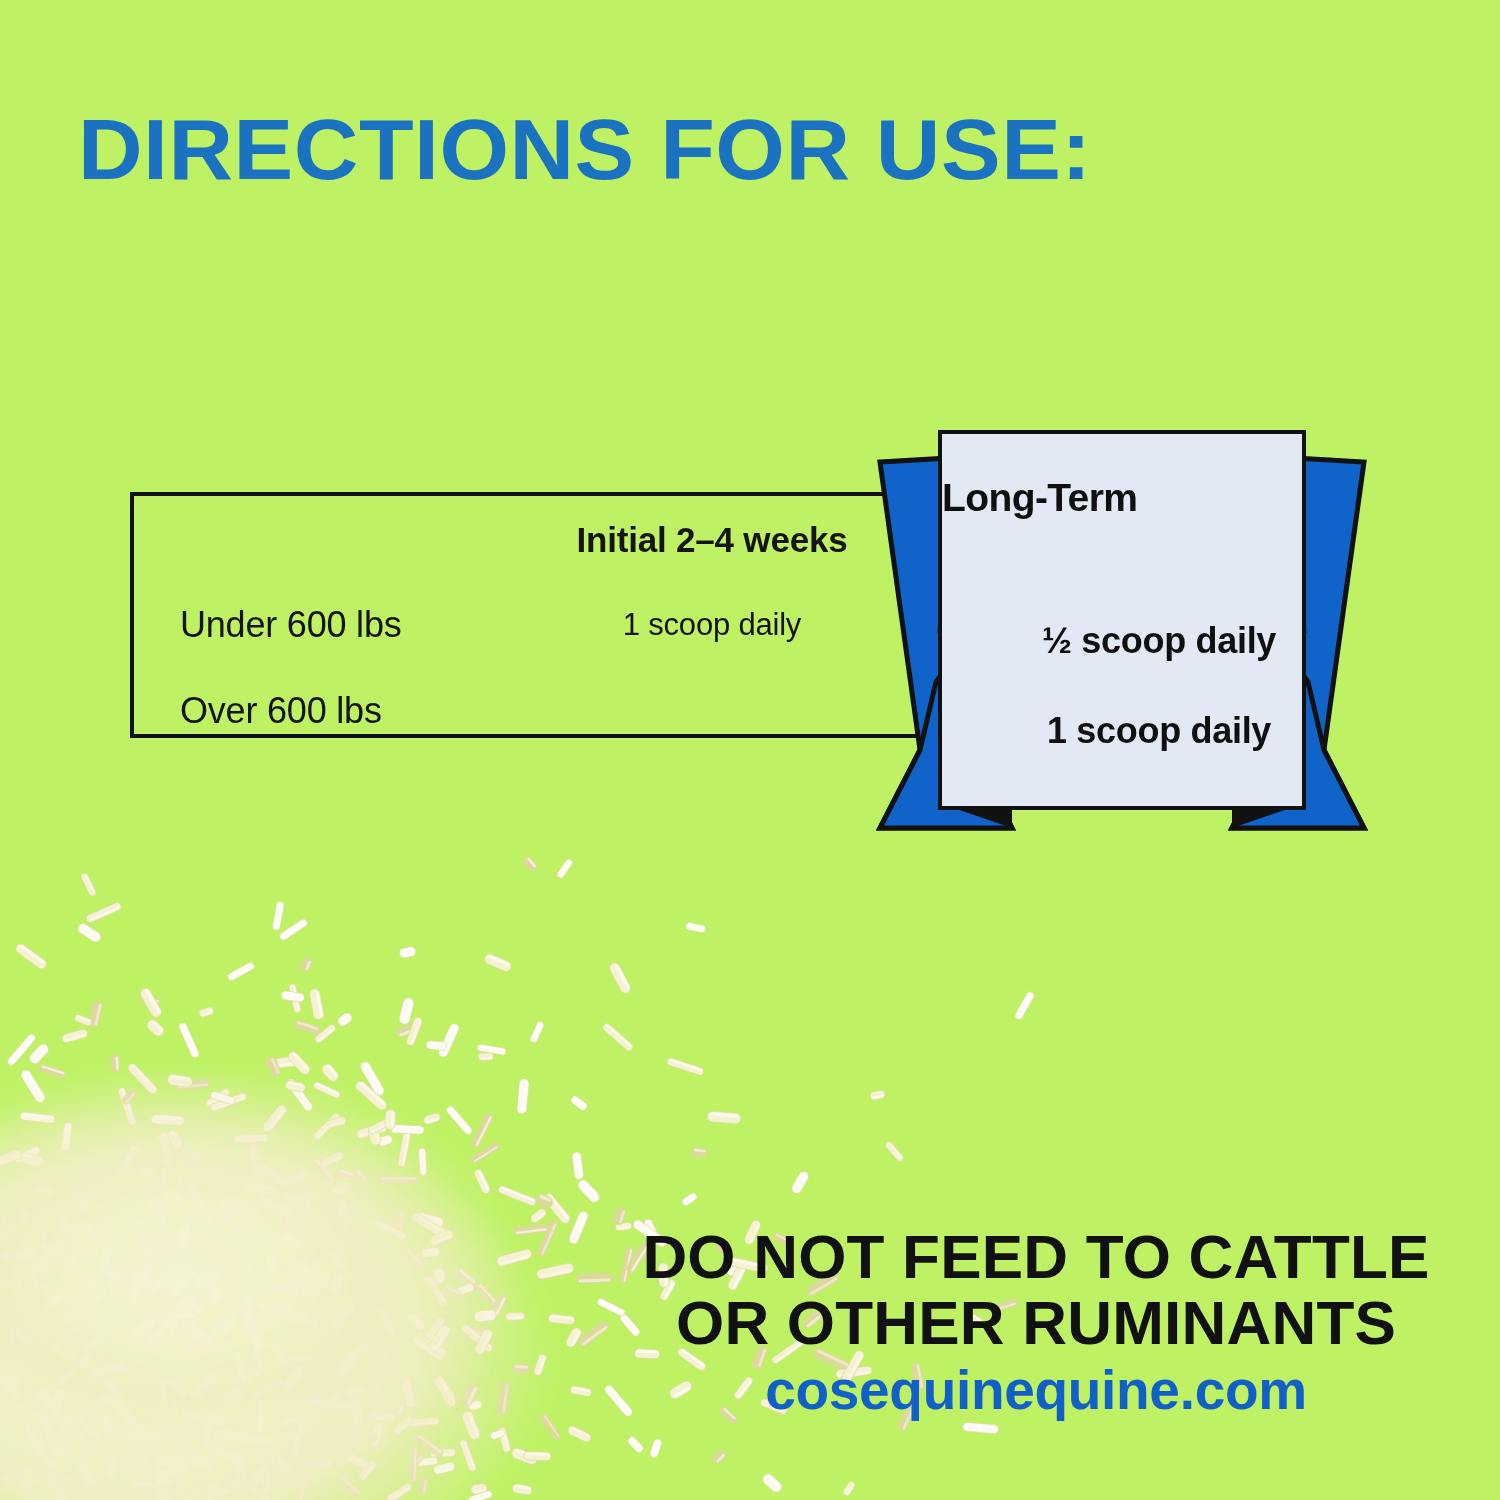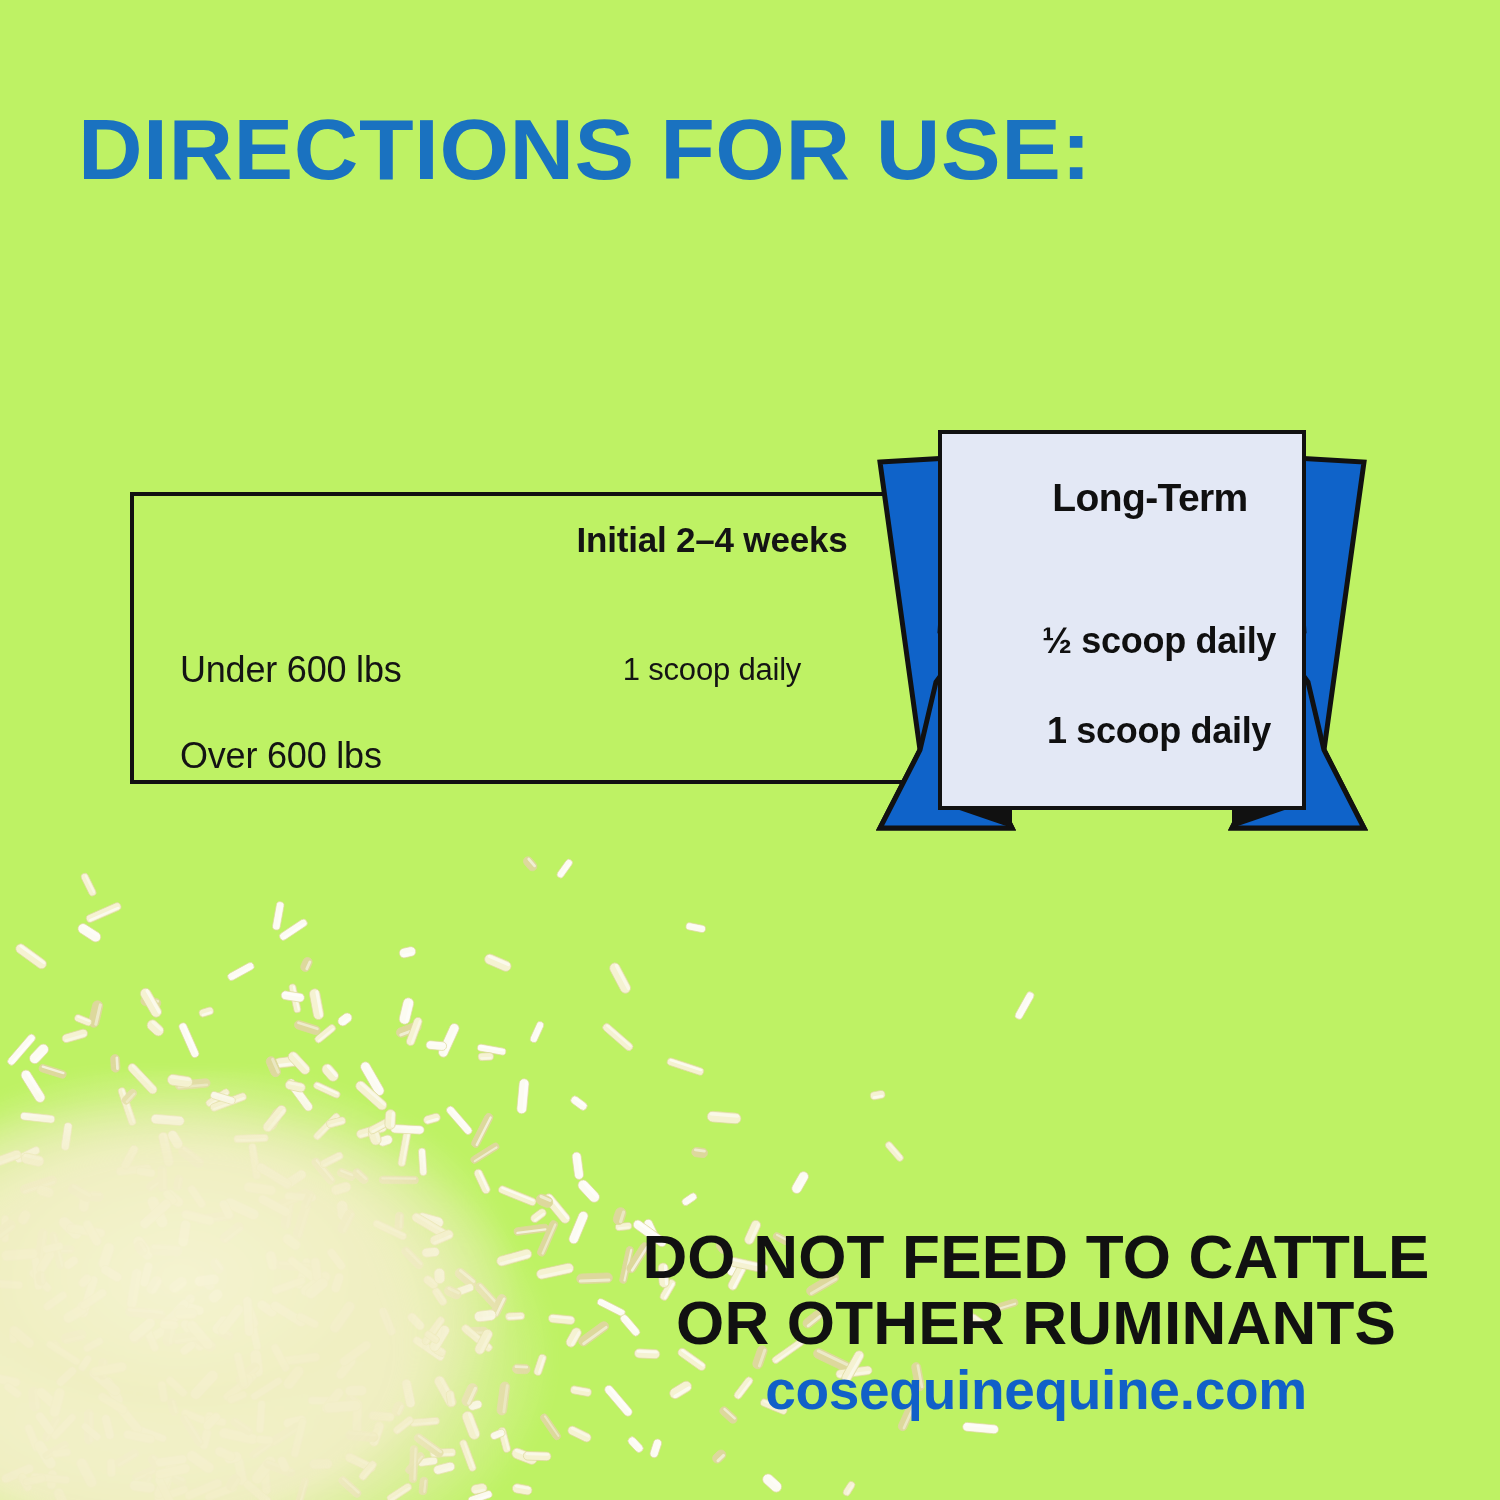--- a/index.html
+++ b/index.html
@@ -32,42 +32,41 @@
     transform-origin: left top;
     white-space: nowrap;
   }
 
   
   #dose-table {
     position: absolute;
     left: 130px;
     top: 492px;
     width: 852px;
-    height: 292px;
+    height: 246px;
     border: 4px solid #111111;
     box-sizing: border-box;
     background: transparent;
   }
   #table-header-initial {
     position: absolute;
     left: 368px;
     top: 24px;
     width: 420px;
     text-align: center;
     font-size: 35px;
     font-weight: bold;
     color: #141414;
     letter-spacing: -0.2px;
   }
   .dose-row {
     position: absolute;
     left: 0;
     width: 100%;
     height: 54px;
-    margin-top: 45px;
   }
   .dose-row.row-0 { top: 108px; }
   .dose-row.row-1 { top: 194px; }
   .dose-weight {
     position: absolute;
     left: 46px;
     top: 0;
     font-size: 36px;
     color: #141414;
     font-weight: normal;
@@ -109,27 +108,25 @@
     background: #e3e8f5;
     border: 4px solid #111111;
     box-sizing: border-box;
     z-index: 3;
   }
   #ribbon-title {
     position: absolute;
     left: 0;
     top: 42px;
     width: 100%;
-    text-align: center;
     font-size: 39px;
     font-weight: bold;
     color: #101010;
     line-height: 1.13;
     letter-spacing: -0.6px;
-    padding-left: 28px;
   }
   .ribbon-dose {
     position: absolute;
     left: 0;
     width: 100%;
     text-align: center;
     font-size: 36px;
     font-weight: bold;
     color: #101010;
     letter-spacing: -0.3px;

